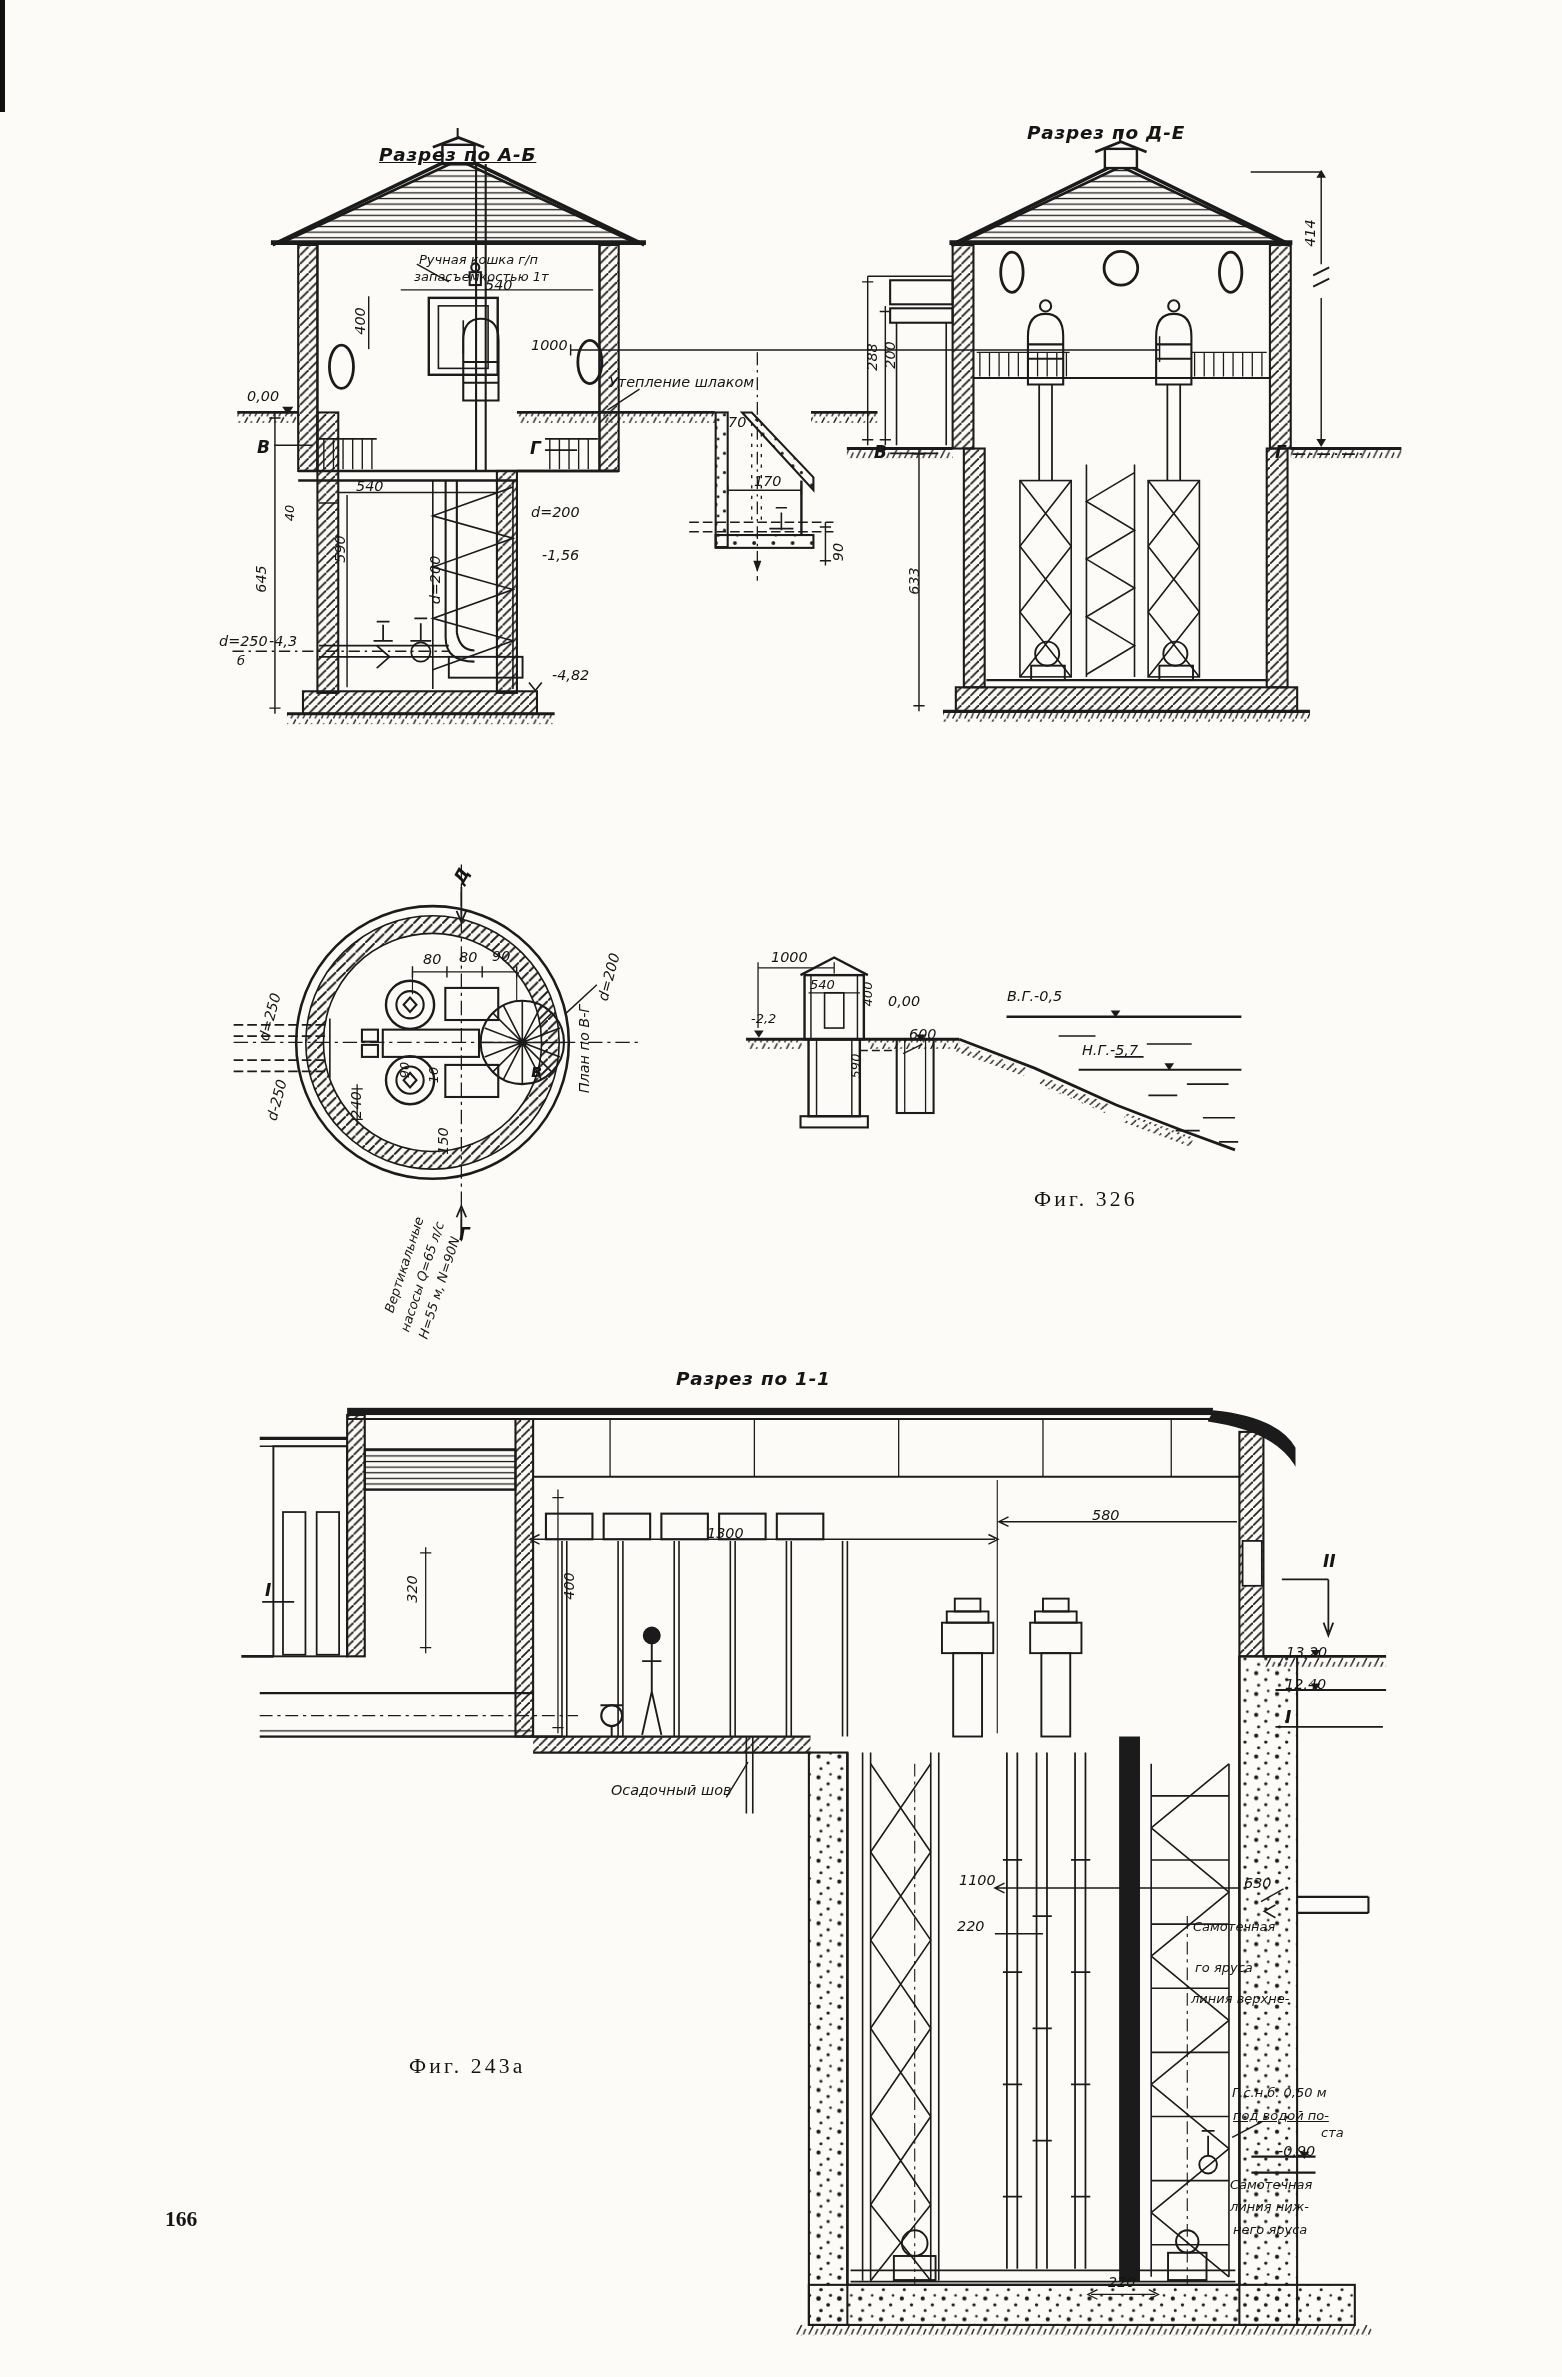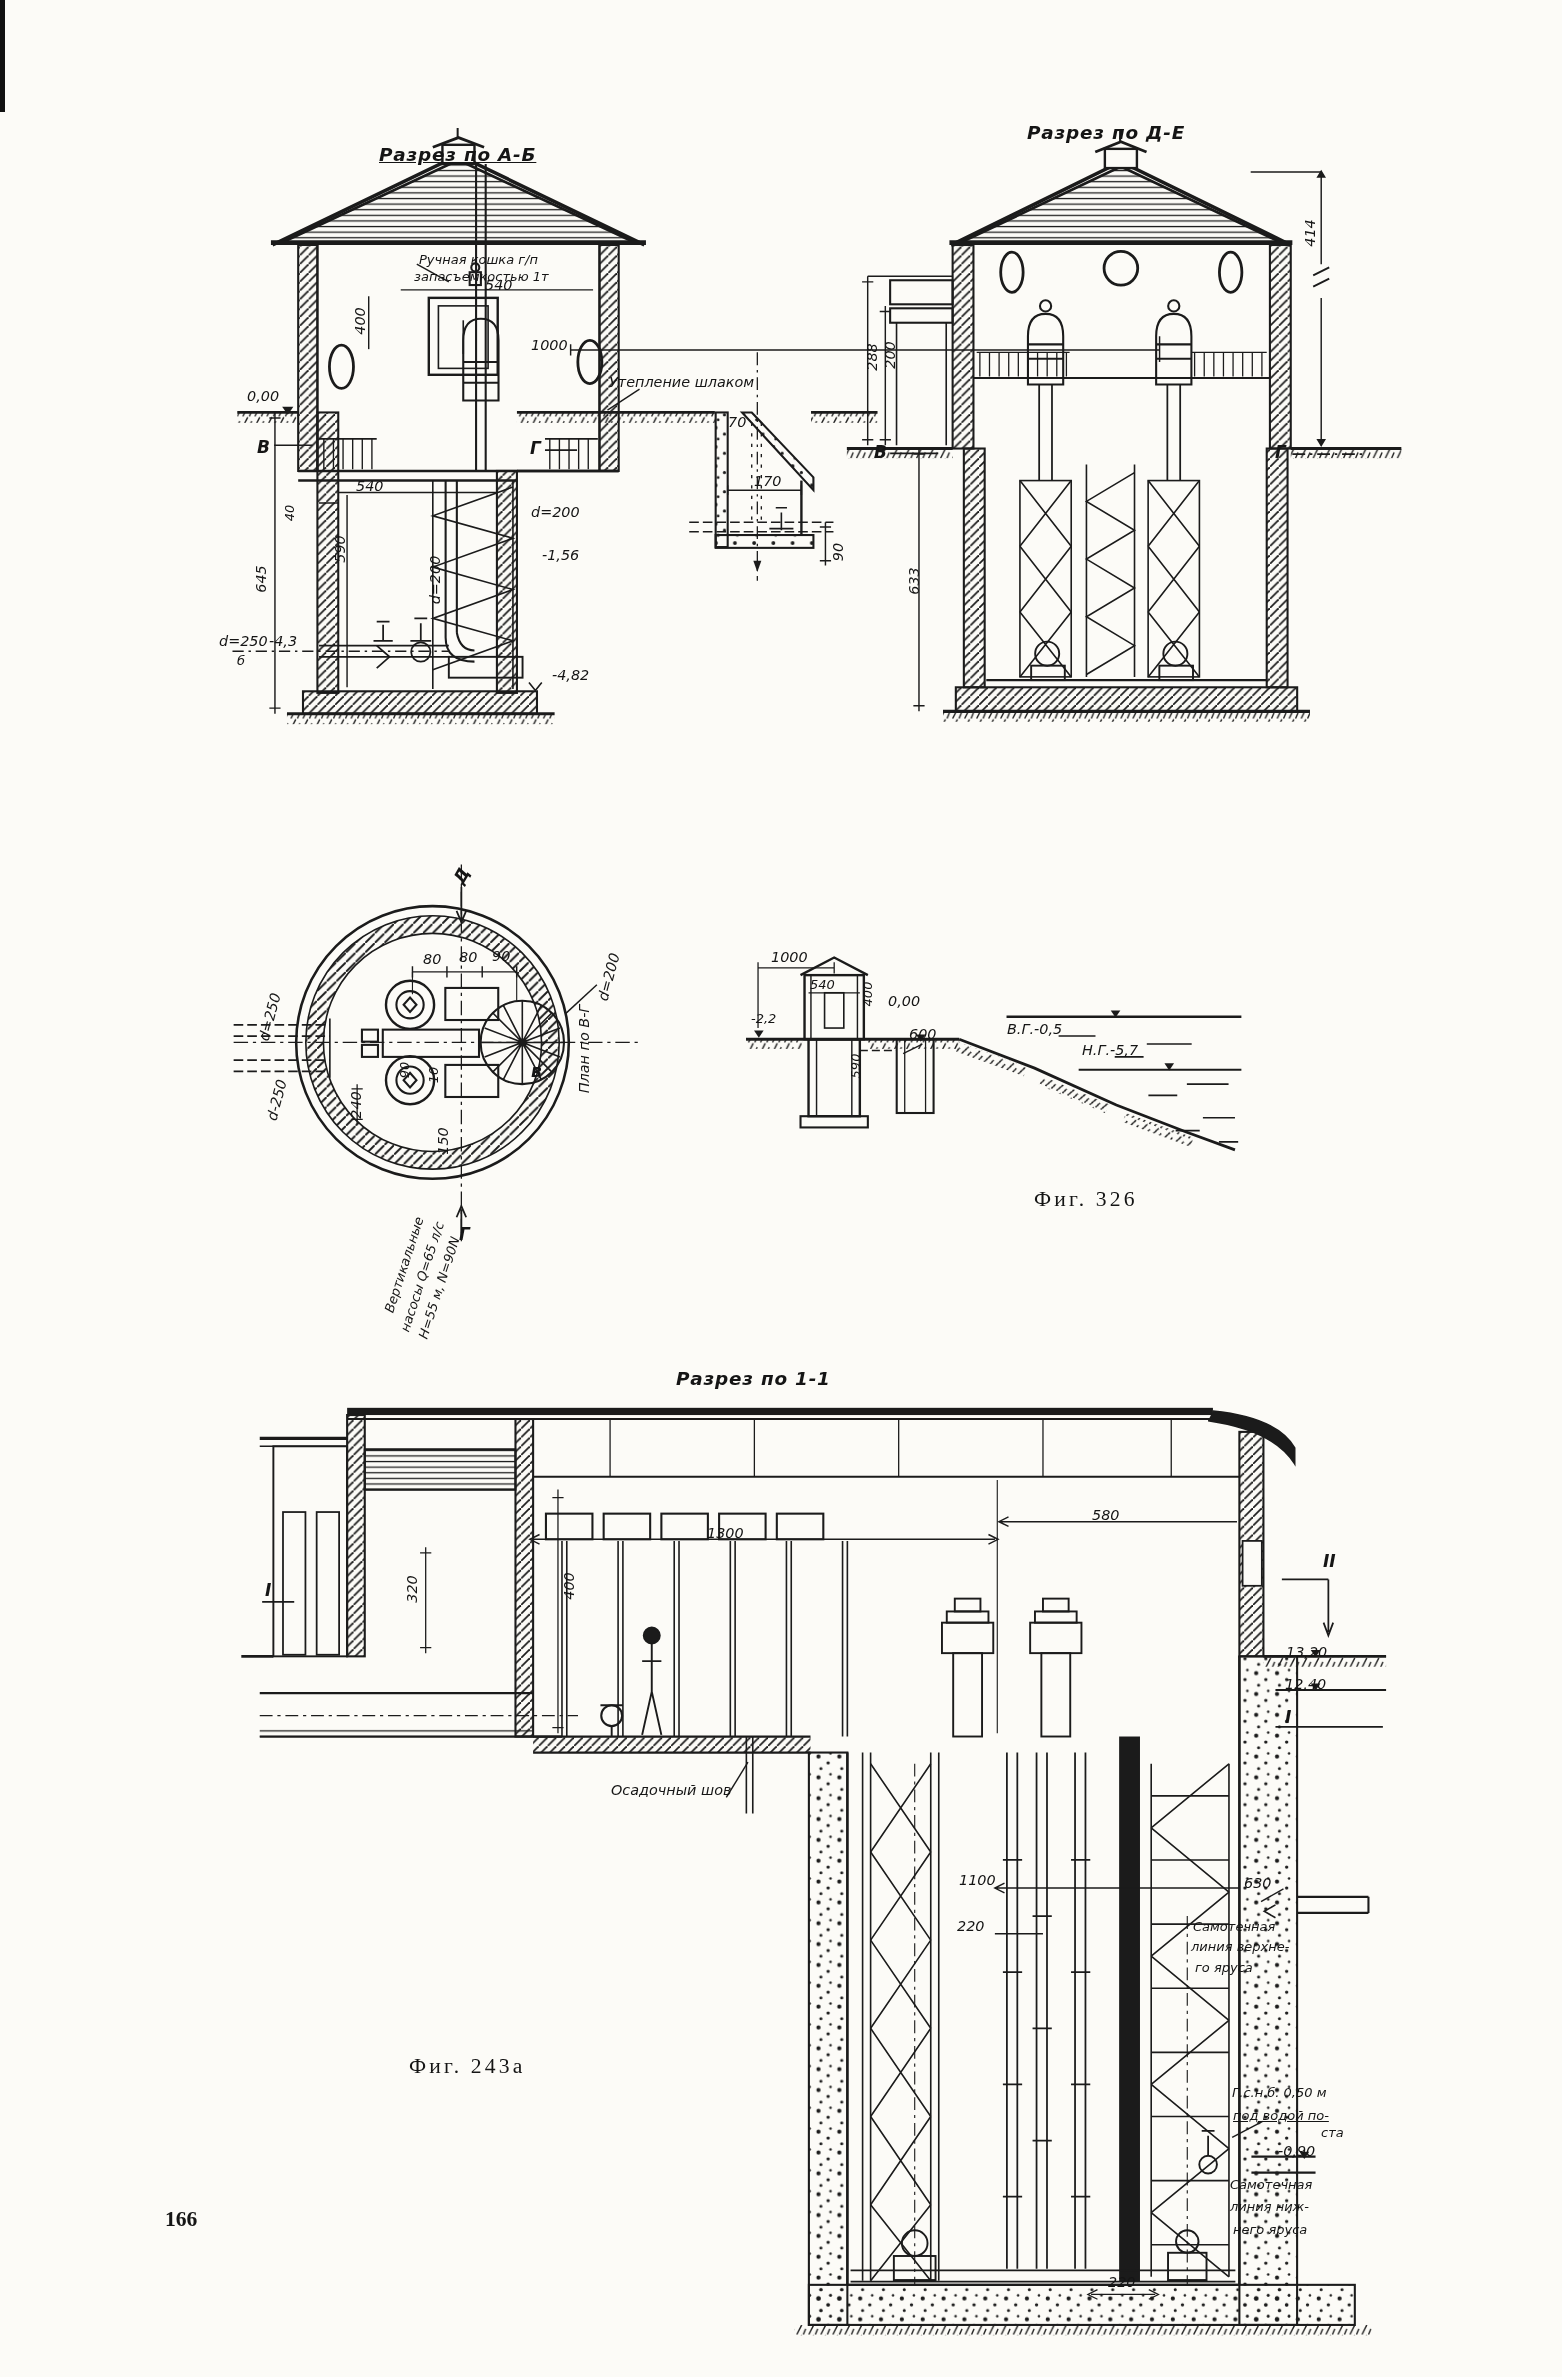--- a/index.html
+++ b/index.html
@@ -516,21 +516,21 @@
   <div class="lbl rc" style="left:443px;top:1141px;">150</div>
   <div class="lbl mark" style="left:459px;top:1225px;">Г</div>
   <div class="lbl r70 sm" style="left:405px;top:1265px;">Вертикальные</div>
   <div class="lbl r70 sm" style="left:423px;top:1277px;">насосы Q=65 л/с</div>
   <div class="lbl r70 sm" style="left:440px;top:1288px;">Н=55 м, N=90N</div>
 
   <div class="lbl" style="left:771px;top:949px;">1000</div>
   <div class="lbl sm" style="left:810px;top:978px;">540</div>
   <div class="lbl rc sm" style="left:868px;top:994px;">400</div>
   <div class="lbl" style="left:888px;top:993px;">0,00</div>
-  <div class="lbl" style="left:1007px;top:988px;margin-top:33px;">В.Г.-0,5</div>
+  <div class="lbl" style="left:1007px;top:988px;">В.Г.-0,5</div>
   <div class="lbl" style="left:1082px;top:1042px;">Н.Г.-5,7</div>
   <div class="lbl rc sm" style="left:856px;top:1066px;">590</div>
   <div class="lbl" style="left:909px;top:1026px;">600</div>
   <div class="lbl sm" style="left:751px;top:1012px;text-align:center;">-2,2</div>
 
   <div class="lbl cap" style="left:1034px;top:1187px;">Фиг. 326</div>
 
   <div class="lbl ttl" style="left:676px;top:1368px;">Разрез по 1-1</div>
   <div class="lbl" style="left:1092px;top:1507px;">580</div>
   <div class="lbl" style="left:707px;top:1525px;">1300</div>
@@ -539,21 +539,21 @@
   <div class="lbl mark" style="left:1323px;top:1552px;">II</div>
   <div class="lbl mark" style="left:265px;top:1581px;">I</div>
   <div class="lbl" style="left:1286px;top:1644px;">13,20</div>
   <div class="lbl" style="left:1285px;top:1676px;">12,40</div>
   <div class="lbl mark" style="left:1285px;top:1708px;">I</div>
   <div class="lbl" style="left:611px;top:1782px;">Осадочный шов</div>
   <div class="lbl" style="left:959px;top:1872px;">1100</div>
   <div class="lbl" style="left:957px;top:1918px;">220</div>
   <div class="lbl" style="left:1244px;top:1875px;">630</div>
   <div class="lbl sm" style="left:1193px;top:1920px;">Самотечная</div>
-  <div class="lbl sm" style="left:1191px;top:1940px;text-align:center;">линия верхне-</div>
+  <div class="lbl sm" style="left:1191px;top:1992px;text-align:center;">линия верхне-</div>
   <div class="lbl sm" style="left:1195px;top:1961px;">го яруса</div>
   <div class="lbl sm" style="left:1232px;top:2086px;">Г.с.н.б. 0,50 м</div>
   <div class="lbl sm" style="left:1233px;top:2109px;text-decoration:underline;">под водой по-</div>
   <div class="lbl sm" style="left:1321px;top:2126px;">ста</div>
   <div class="lbl" style="left:1278px;top:2143px;">-0,90</div>
   <div class="lbl sm" style="left:1230px;top:2178px;">Самотечная</div>
   <div class="lbl sm" style="left:1230px;top:2200px;">линия ниж-</div>
   <div class="lbl sm" style="left:1233px;top:2223px;">него яруса</div>
   <div class="lbl" style="left:1108px;top:2274px;">220</div>
 

